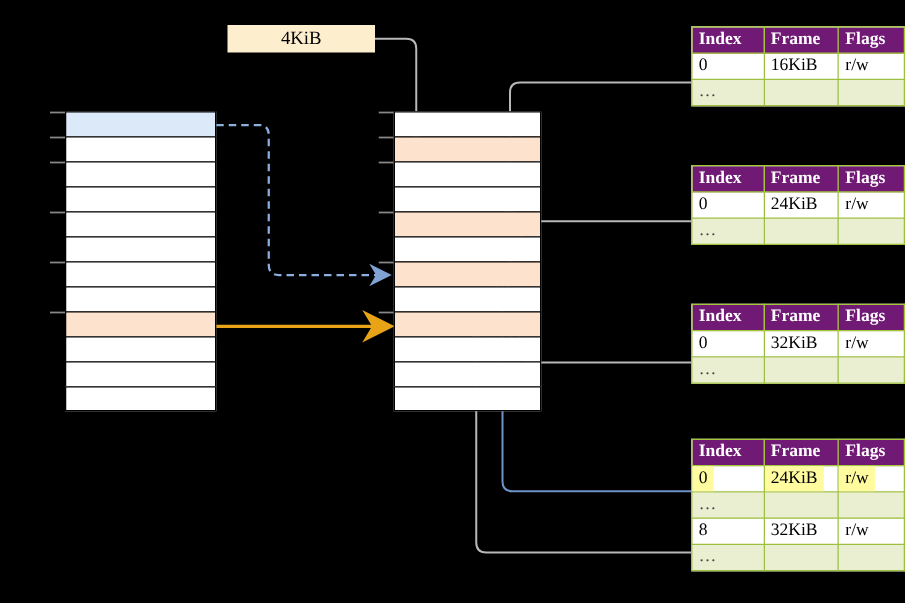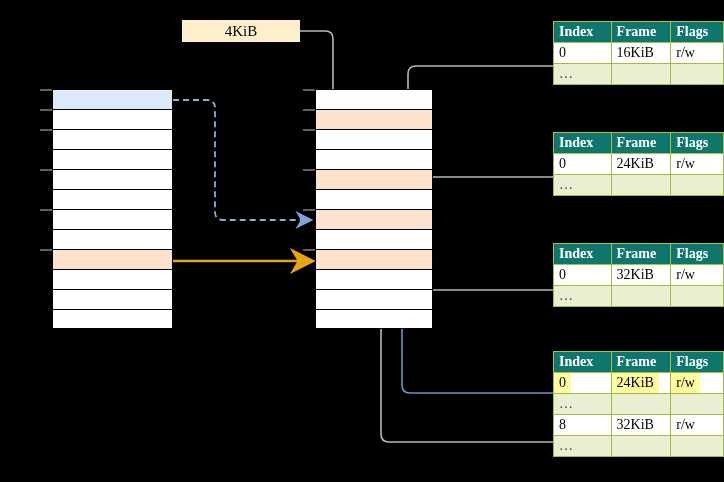--- a/index.html
+++ b/index.html
@@ -6,21 +6,21 @@
   body{width:724px;height:482px;overflow:hidden;
        font-family:"Liberation Serif","DejaVu Serif",serif;}
   #stage{position:relative;width:724px;height:482px;background:#000;}
   svg.layer{position:absolute;left:0;top:0;width:724px;height:482px;}
 
   
   .ptable{position:absolute;border-collapse:collapse;border-spacing:0;
           font-size:14px;line-height:1;background:#fff;}
   .ptable td,.ptable th{border:1px solid #9dbf3f;padding:3px 5px;
           height:20px;box-sizing:border-box;text-align:left;font-weight:normal;}
-  .ptable th{background:#0f766e;color:#fff;font-weight:bold;
+  .ptable th{background:#701a75;color:#fff;font-weight:bold;
           border:1px solid #a4c639;font-size:14px;}
   .ptable td.idx{width:58px;}
   .ptable td.frm{width:60px;margin-top:28px;}
   .ptable td.flg{width:53px;}
   .ptable th.idx{width:58px;}
   .ptable th.frm{width:60px;}
   .ptable th.flg{width:53px;}
   .ptable tr.dots td{background:#e9efd0;color:#444;letter-spacing:2px;}
   .ptable tr.data td{background:#fff;color:#000;}
   .hl{background:#fffb9e !important;}

